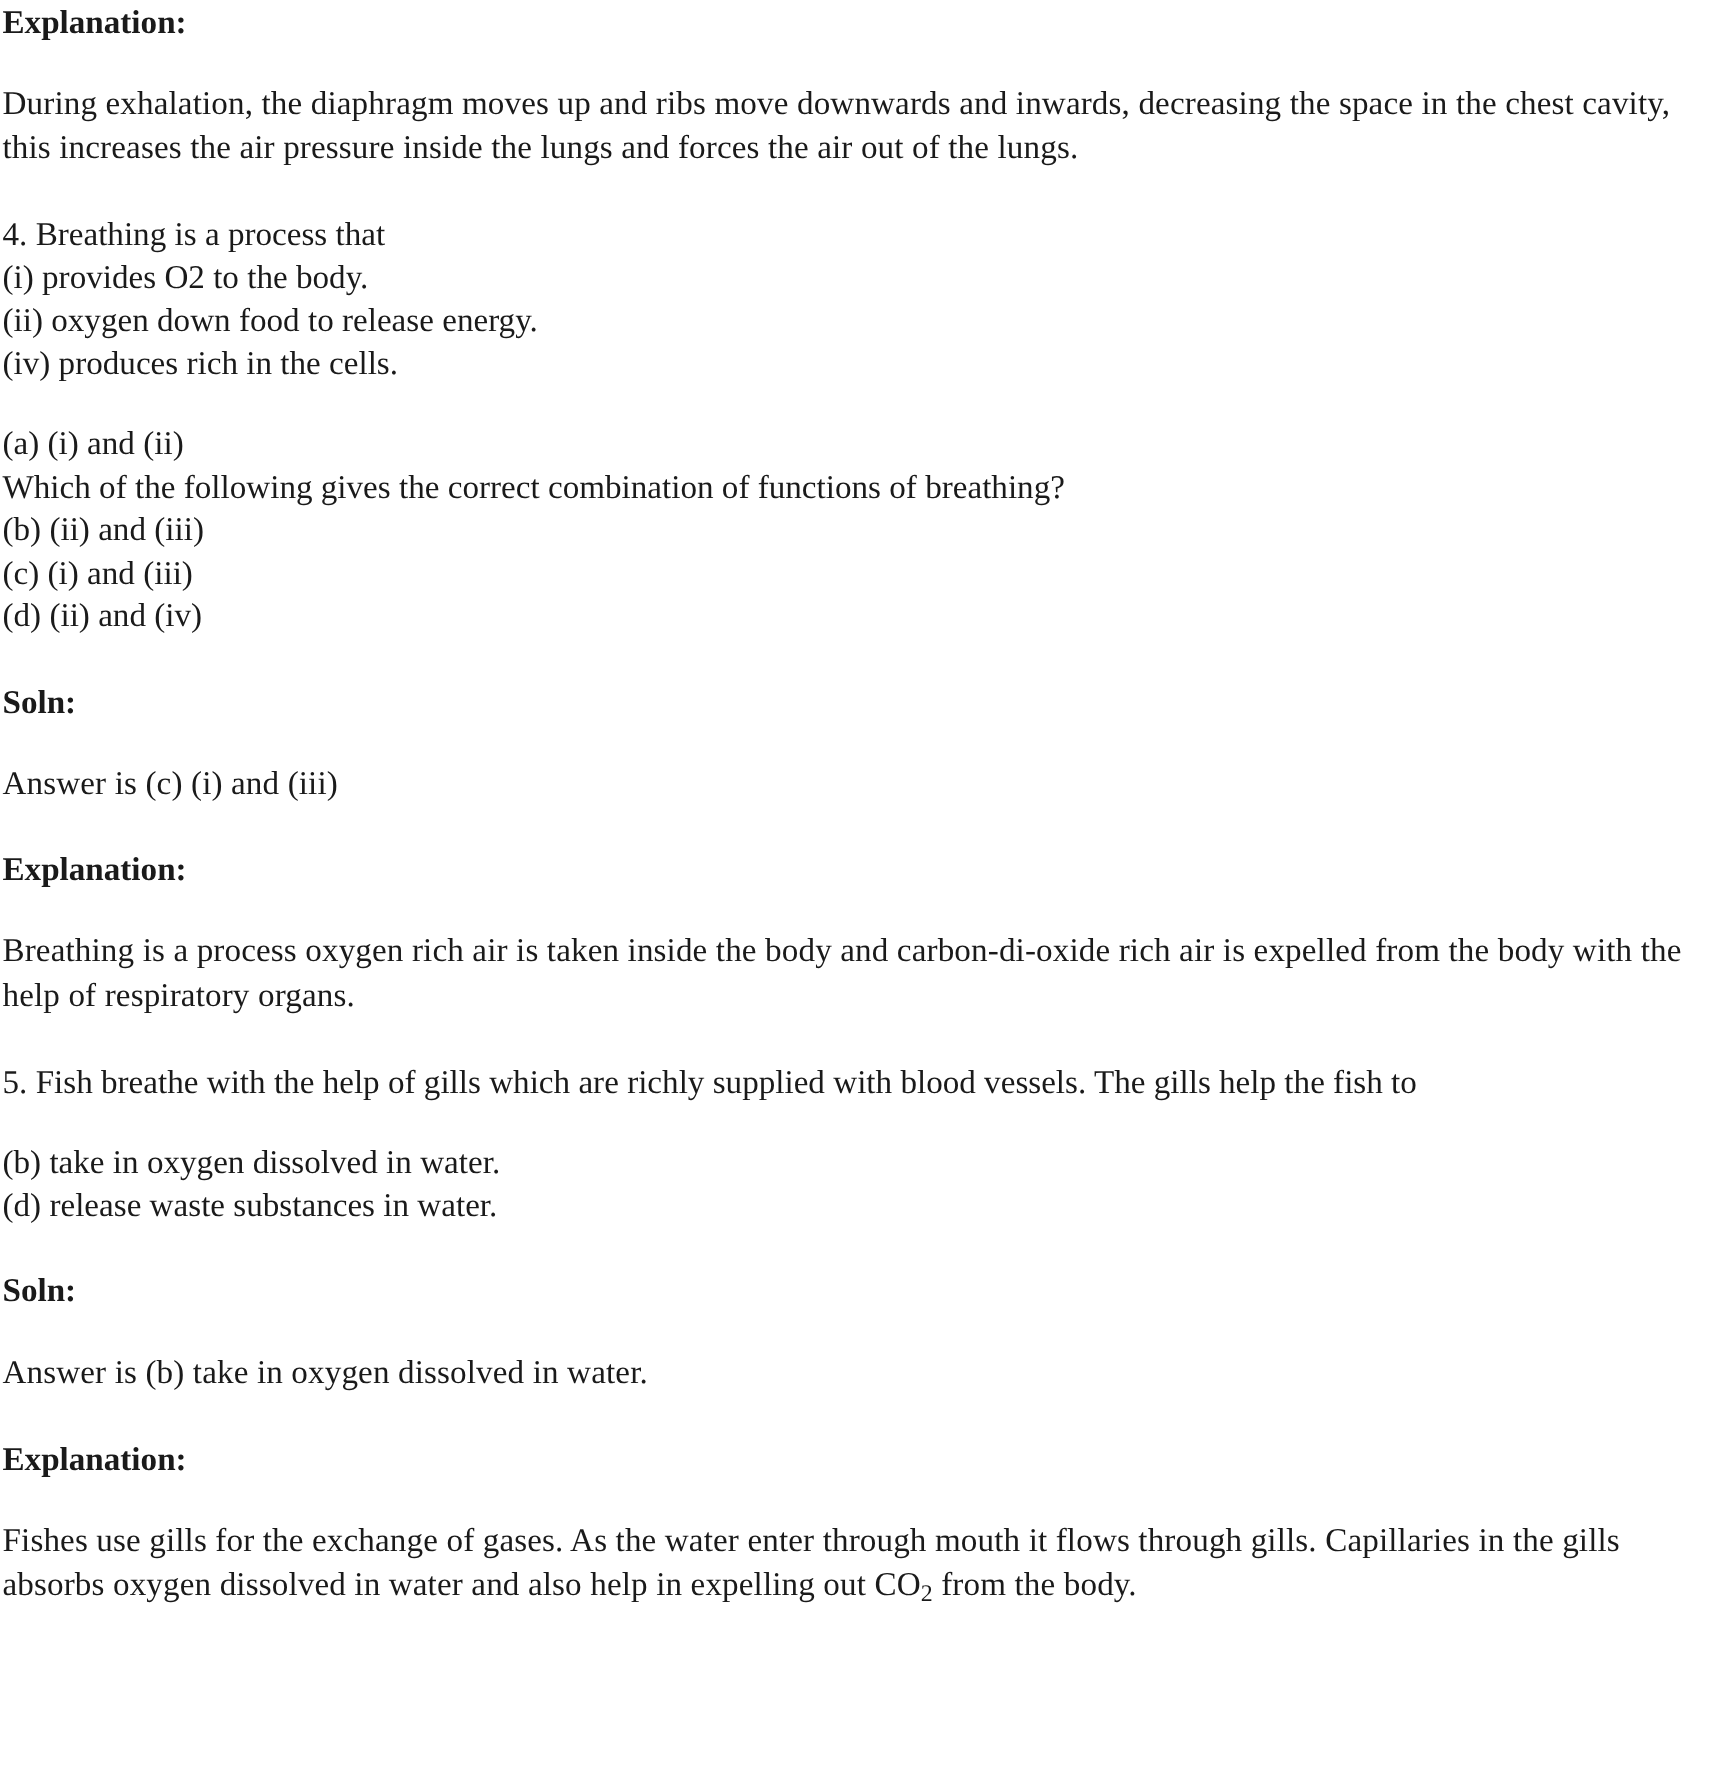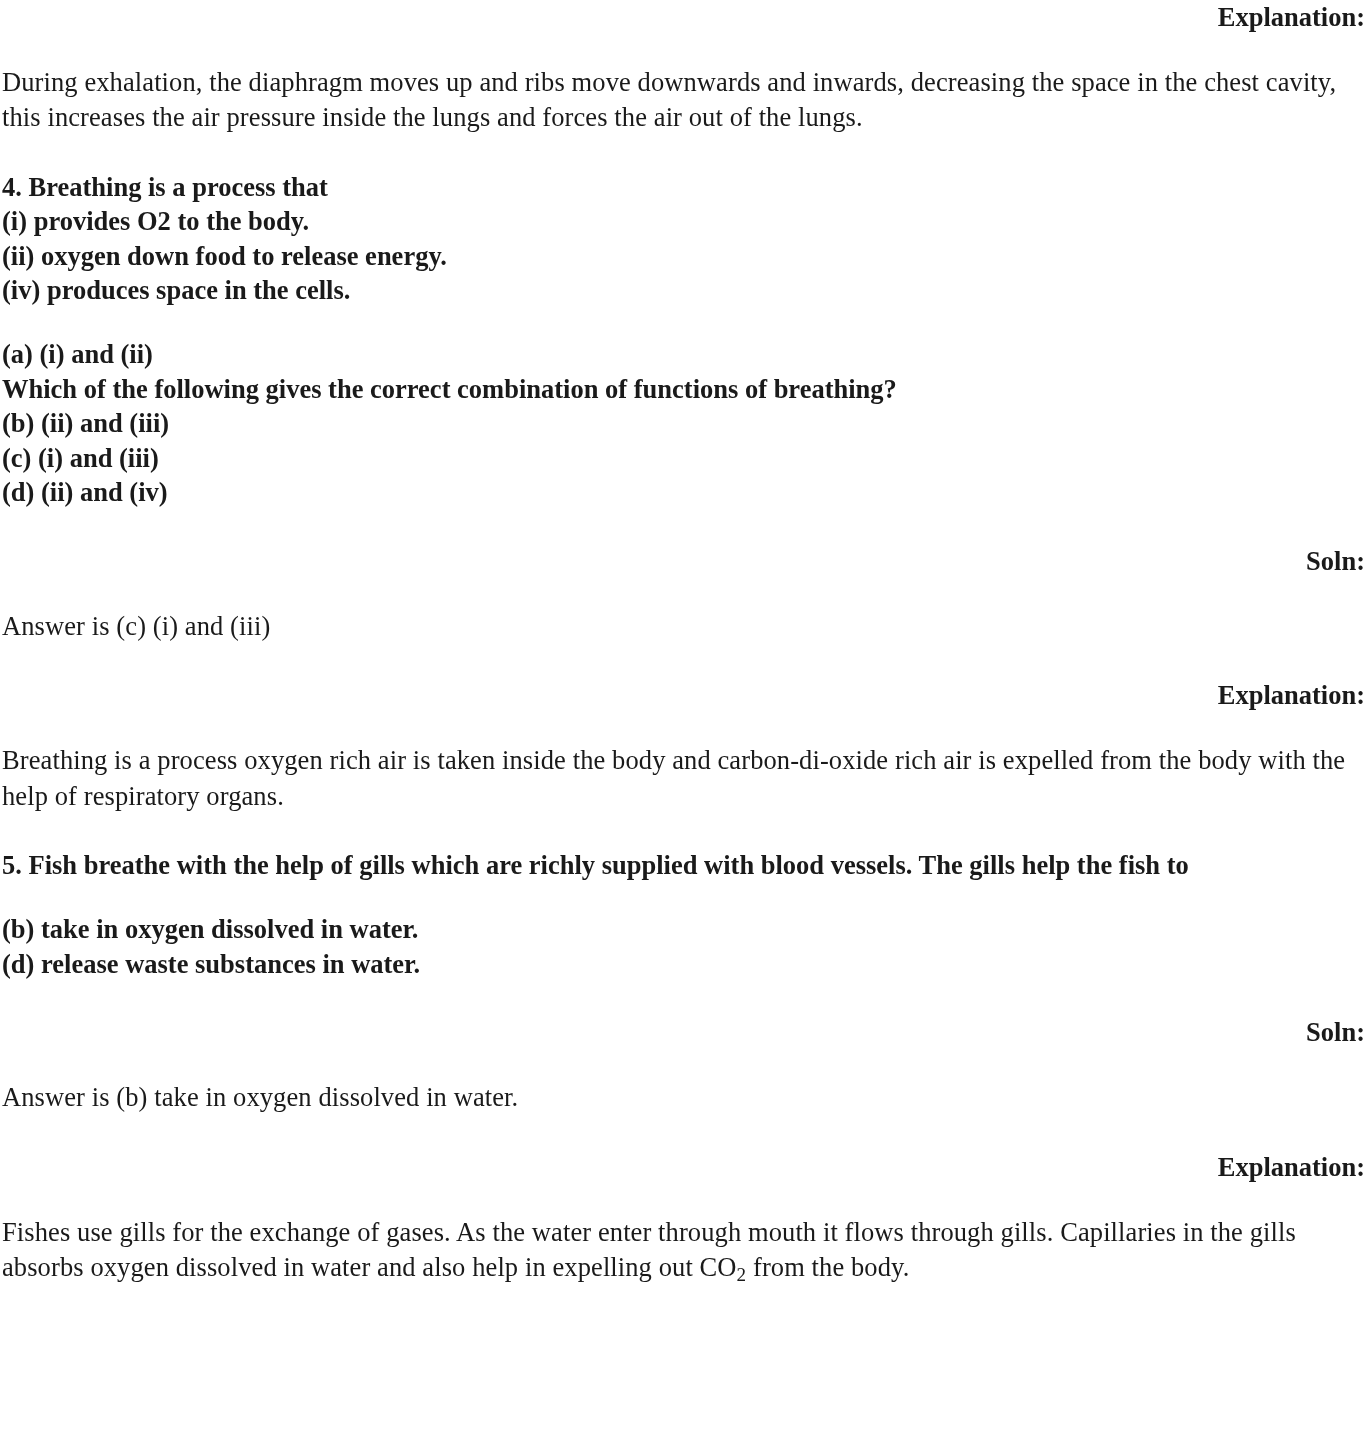--- a/index.html
+++ b/index.html
@@ -23,25 +23,24 @@
   }
   .para {
     font-size: 26.5px;
     line-height: 1.33;
     letter-spacing: 0.1px;
   }
   .head {
     font-size: 26.5px;
     font-weight: bold;
     line-height: 1.33;
-    text-align: right;
   }
   .qline {
     font-size: 26.5px;
-    font-weight: bold;
+    font-weight: normal;
     line-height: 1.30;
   }
   .gap-lg { height: 34px; }
   .gap-md { height: 30px; }
   sub {
     font-size: 0.72em;
     vertical-align: -0.25em;
   }
 </style>
 </head>
@@ -51,21 +50,21 @@
 
   <div class="head blk">Explanation:</div>
   <div class="gap-md"></div>
   <div class="para blk">During exhalation, the diaphragm moves up and ribs move downwards and inwards, decreasing the space in the chest cavity, this increases the air pressure inside the lungs and forces the air out of the lungs.</div>
 
   <div class="gap-lg"></div>
 
   <div class="qline blk">4. Breathing is a process that</div>
   <div class="qline blk">(i) provides O2 to the body.</div>
   <div class="qline blk">(ii) oxygen down food to release energy.</div>
-  <div class="qline blk">(iv) produces space in the cells.</div>
+  <div class="qline blk">(iv) produces rich in the cells.</div>
 
   <div class="gap-md"></div>
 
   <div class="qline blk">(a) (i) and (ii)</div>
   <div class="qline blk">Which of the following gives the correct combination of functions of breathing?</div>
   <div class="qline blk">(b) (ii) and (iii)</div>
   <div class="qline blk">(c) (i) and (iii)</div>
   <div class="qline blk">(d) (ii) and (iv)</div>
 
   <div class="gap-lg"></div>

